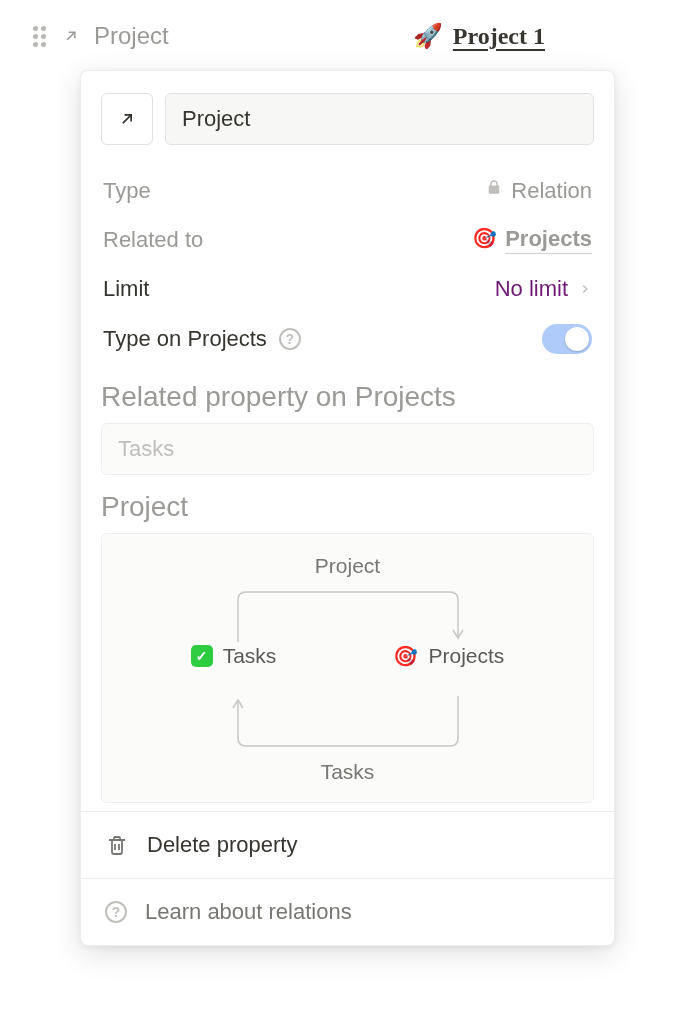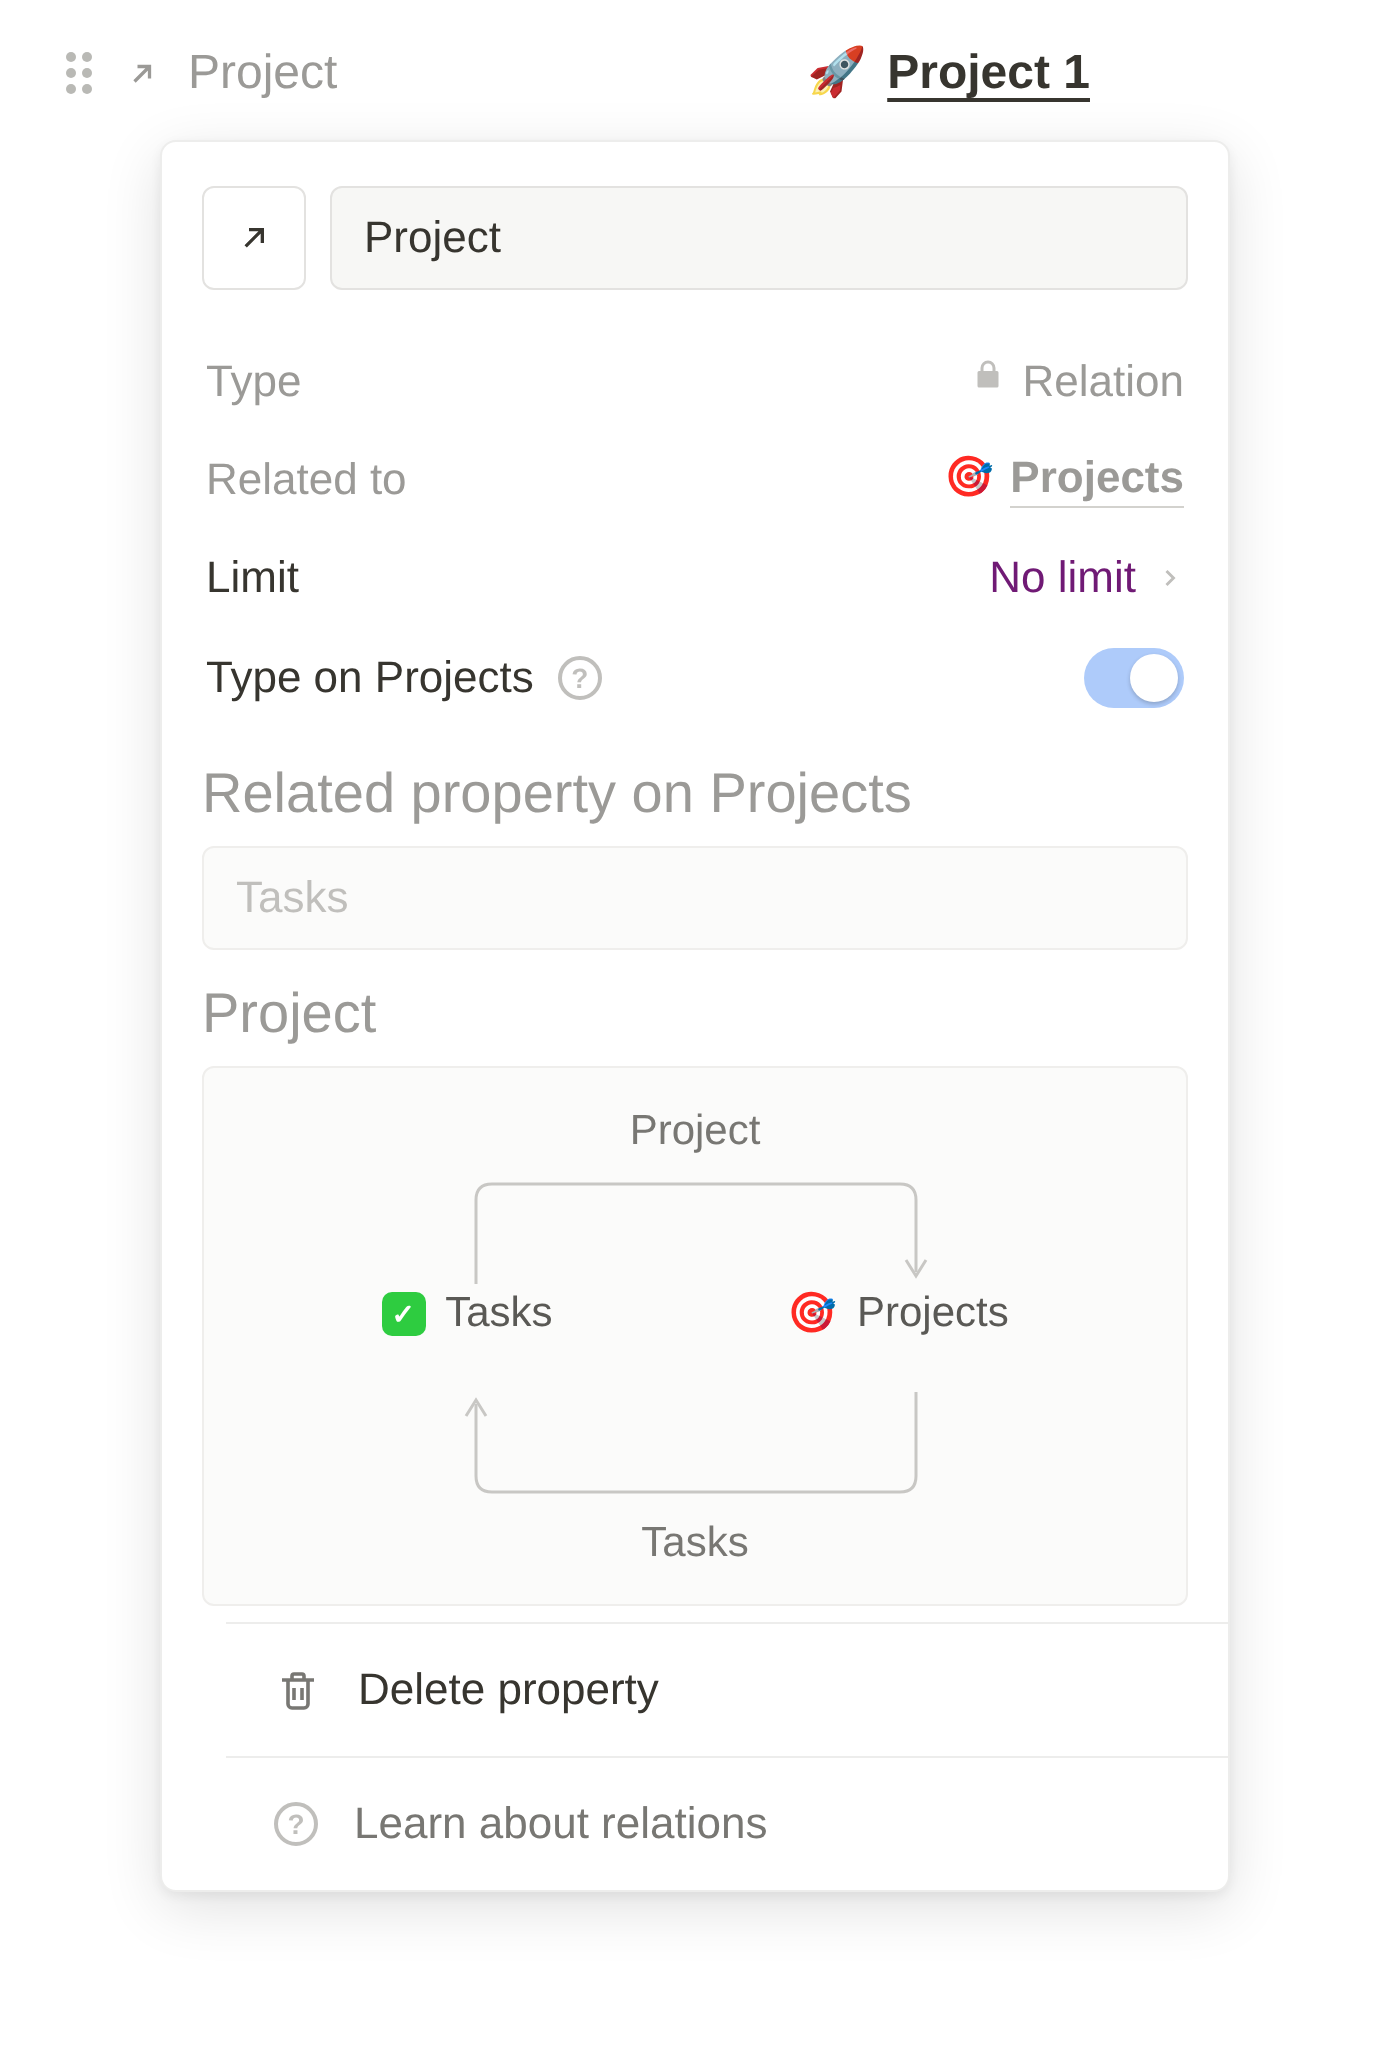--- a/index.html
+++ b/index.html
@@ -52,20 +52,21 @@
       gap: 10px;
       padding-right: 120px;
     }
     .header-rocket { font-size: 24px; }
     .header-link {
       font-size: 24px;
       font-weight: 600;
       text-decoration: underline;
       text-underline-offset: 5px;
       color: #37352f;
+      font-family: Liberation Serif, serif;
     }
     .popup {
       position: absolute;
       left: 80px;
       top: 70px;
       width: 535px;
       background: #ffffff;
       border: 1px solid rgba(55,53,47,0.09);
       border-radius: 8px;
       box-shadow: 0 8px 30px rgba(0,0,0,0.12), 0 2px 6px rgba(0,0,0,0.06);
@@ -229,21 +230,20 @@
     }
     .arc-top { top: 52px; }
     .arc-bottom { bottom: 50px; }
     .footer-item {
       display: flex;
       align-items: center;
       gap: 18px;
       padding: 20px 24px;
       border-top: 1px solid #ededec;
       font-size: 22px;
-      margin-left: 32px;
     }
     .footer-icon { width: 24px; height: 24px; stroke: #787773; stroke-width: 1.8; fill:none; }
     .footer-muted { color: #787773; }
   </style>
 </head>
 <body>
 
 <div class="header-row">
   <div class="drag-handle">
     <span></span>

